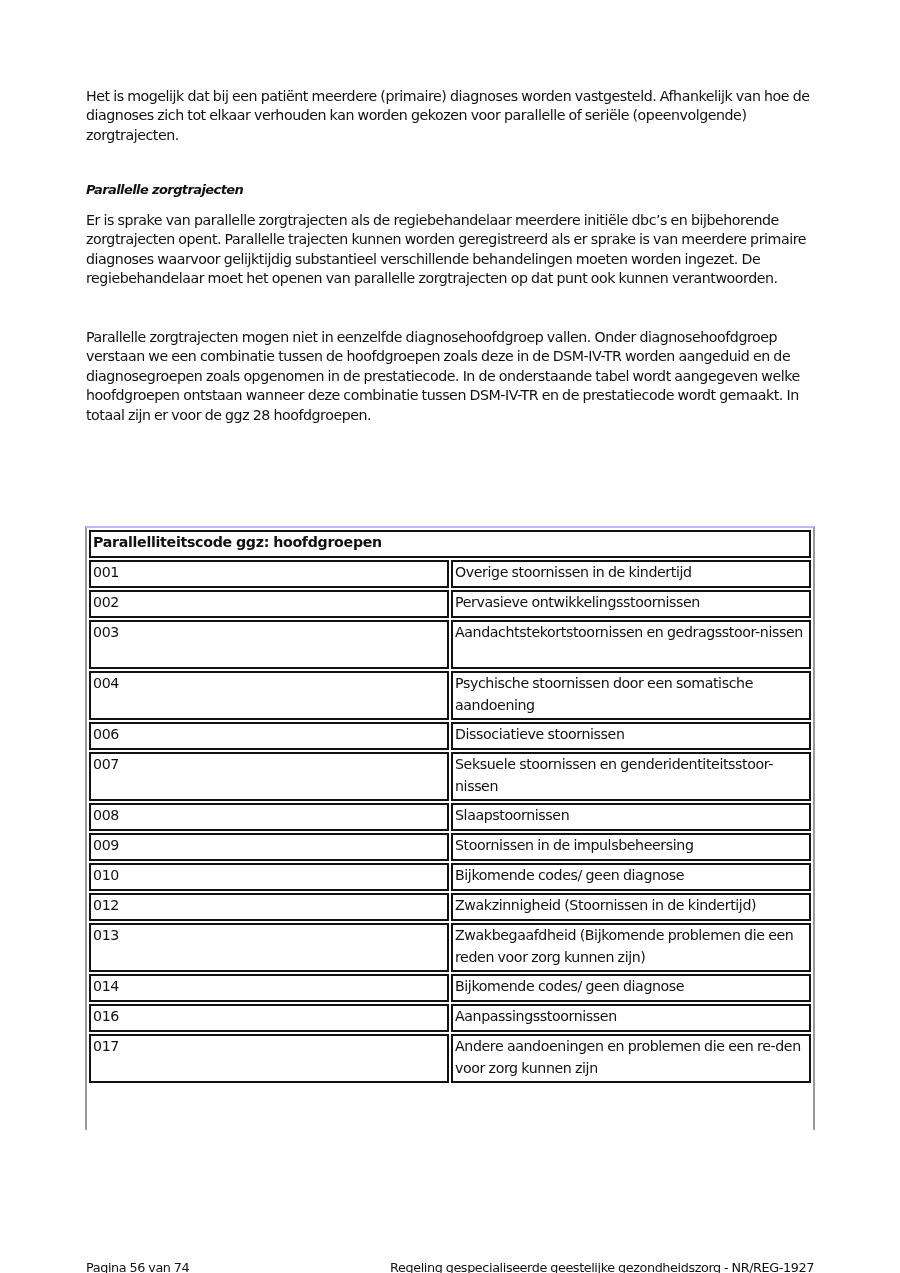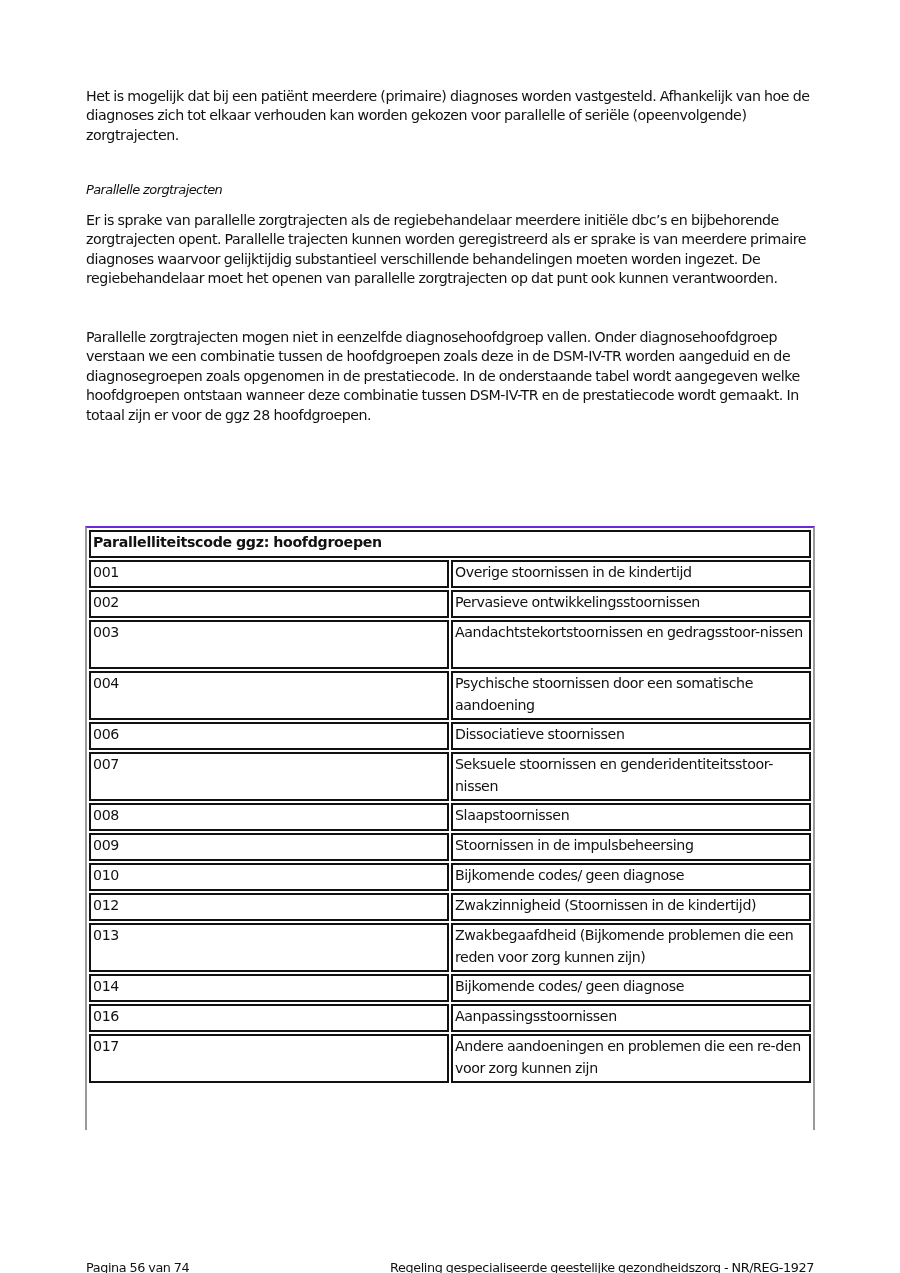--- a/index.html
+++ b/index.html
@@ -32,34 +32,35 @@
   }
   #p1 { top: 87px; }
   #subheading {
     position: absolute;
     left: 86px;
     top: 182px;
     font-size: 13px;
     font-style: italic;
     letter-spacing: -0.6px;
     margin: 0;
+    font-weight: bold;
   }
   #p2 { top: 211px; }
   #p3 { top: 328px; }
 
   
   .tbl-wrap {
     position: absolute;
     left: 85px;
     top: 526px;
     width: 730px;
     height: 604px;
     border-left: 2px solid #9a9a9a;
     border-right: 2px solid #9a9a9a;
-    border-top: 2px solid #6d28d9;
+    border-top: 2px solid #c4b5fd;
     box-sizing: border-box;
     overflow: hidden;
   }
   table.grid {
     border-collapse: separate;
     border-spacing: 2px;
     width: 100%;
     table-layout: fixed;
     margin: 0;
   }

